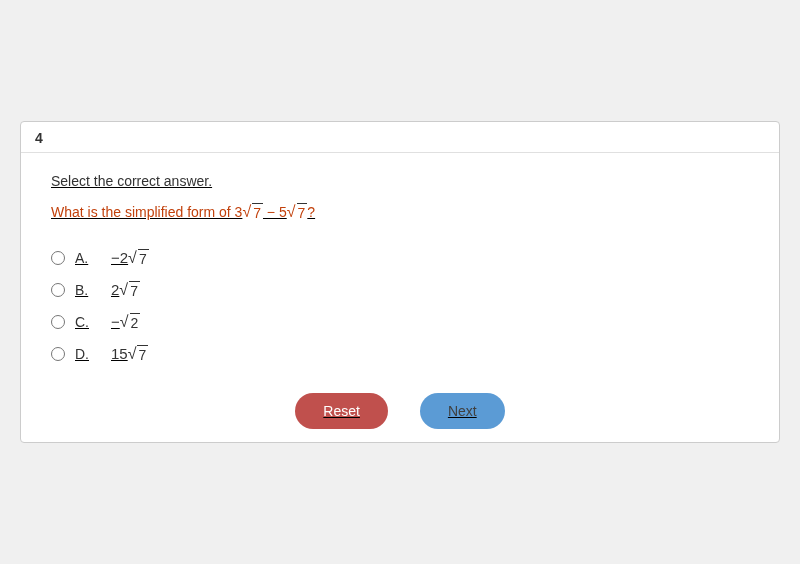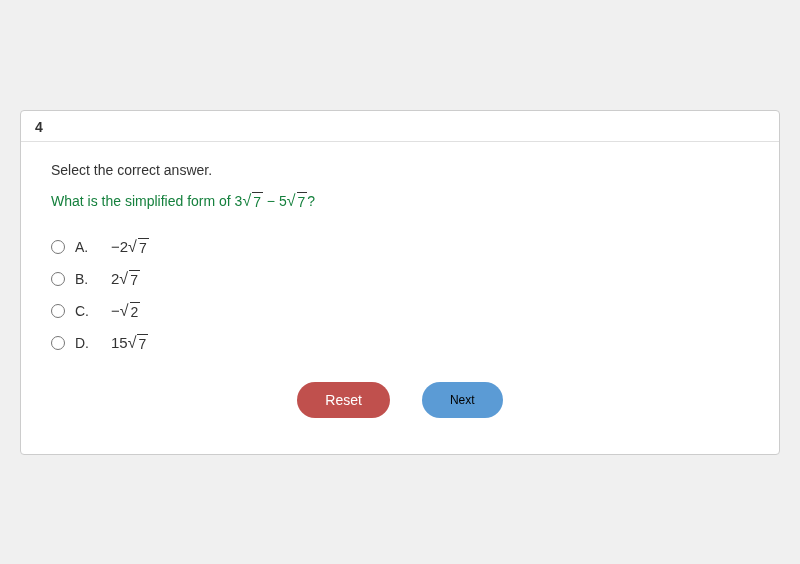--- a/index.html
+++ b/index.html
@@ -30,32 +30,33 @@
 
     .question-number {
       font-size: 14px;
       font-weight: bold;
       color: #333;
       padding: 8px 14px 6px 14px;
       border-bottom: 1px solid #e0e0e0;
     }
 
     .question-body {
-      padding: 20px 30px 36px 30px;
+      padding: 20px 30px 13px 30px;
+      text-decoration: underline;
     }
 
     .instruction {
       font-size: 14px;
       color: #333;
       margin-bottom: 14px;
     }
 
     .question-text {
       font-size: 14px;
-      color: #15803d;
+      color: #c2410c;
       margin-bottom: 28px;
     }
 
     .options {
       list-style: none;
       margin-bottom: 30px;
     }
 
     .options li {
       display: flex;
@@ -95,25 +96,25 @@
       border: none;
       border-radius: 20px;
       padding: 10px 28px;
       font-size: 14px;
       cursor: pointer;
       font-weight: 500;
     }
 
     .btn-next {
       background: #5b9bd5;
-      color: #000000;
+      color: #404040;
       border: none;
       border-radius: 20px;
       padding: 10px 28px;
-      font-size: 12px;
+      font-size: 14px;
       cursor: pointer;
       font-weight: 500;
     }
 
     .radical {
       display: inline-flex;
       align-items: center;
       position: relative;
     }
 

